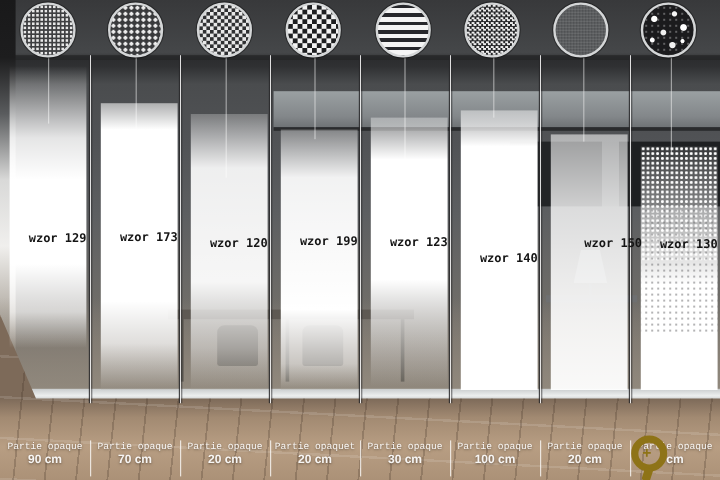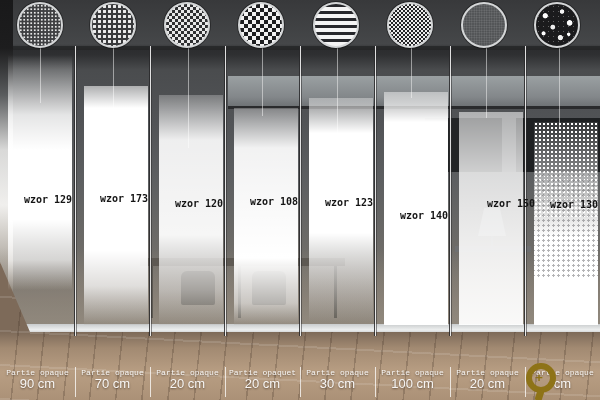--- a/index.html
+++ b/index.html
@@ -74,21 +74,21 @@
     radial-gradient(circle at 40% 55%,#eee 2px,rgba(0,0,0,0) 2.8px),
     radial-gradient(circle at 18% 70%,#fff 1.6px,rgba(0,0,0,0) 2.4px),
     radial-gradient(circle at 58% 80%,#f2f2f2 2.2px,rgba(0,0,0,0) 3px),
     radial-gradient(circle at 78% 72%,#fff 1.4px,rgba(0,0,0,0) 2px),
     radial-gradient(circle,rgba(255,255,255,.3) .8px,rgba(0,0,0,0) 1px) 0 0/5px 5px,
     #1b1b1d;}
   
   .caption{position:absolute;top:368px;width:75px;text-align:center;z-index:9;
     color:rgba(255,255,255,.93);text-shadow:0 1px 2px rgba(40,30,20,.55);}
   .caption .l1{font-size:8px;line-height:10px;font-family:Liberation Mono, monospace;}
-  .caption .l2{font-size:13px;line-height:11px;font-weight:400;}
+  .caption .l2{font-size:10px;line-height:11px;font-weight:700;}
   .cap-div{position:absolute;top:367px;width:1px;height:30px;background:rgba(255,255,255,.75);z-index:9;}
   
   .zoom-mark{position:absolute;left:524px;top:363px;width:36px;height:36px;z-index:10;}
   .zoom-ring{position:absolute;left:2px;top:0;width:30px;height:30px;box-sizing:border-box;
     border:6px solid #8e7317;border-radius:50%;}
   .zoom-tail{position:absolute;left:12px;top:27px;width:7px;height:11px;background:#8e7317;
     transform:rotate(18deg);border-radius:2px;}
   .zoom-plus{position:absolute;left:9px;top:9px;width:12px;height:12px;color:#8e7317;
     font-size:13px;font-weight:700;line-height:12px;text-align:center;}
 </style>
@@ -149,21 +149,21 @@
   <div class="swatch p120" style="left:164px"></div>
   <div class="swatch p121" style="left:238px"></div>
   <div class="swatch p123" style="left:313px"></div>
   <div class="swatch p140" style="left:387px"></div>
   <div class="swatch p150" style="left:461px"></div>
   <div class="swatch p110" style="left:534px"></div>
 
   <div class="wzor" style="left:8px;top:194px">wzor 129</div>
   <div class="wzor" style="left:84px;top:193px">wzor 173</div>
   <div class="wzor" style="left:159px;top:198px">wzor 120</div>
-  <div class="wzor" style="left:234px;top:196px">wzor 108</div>
+  <div class="wzor" style="left:234px;top:196px">wzor 199</div>
   <div class="wzor" style="left:309px;top:197px">wzor 123</div>
   <div class="wzor" style="left:384px;top:210px">wzor 140</div>
   <div class="wzor" style="left:471px;top:198px">wzor 150</div>
   <div class="wzor" style="left:534px;top:199px">wzor 130</div>
 
   <div class="caption" style="left:0px">
     <div class="l1">Partie opaque</div>
     <div class="l2">90 cm</div>
   </div>
   <div class="caption" style="left:75px">

